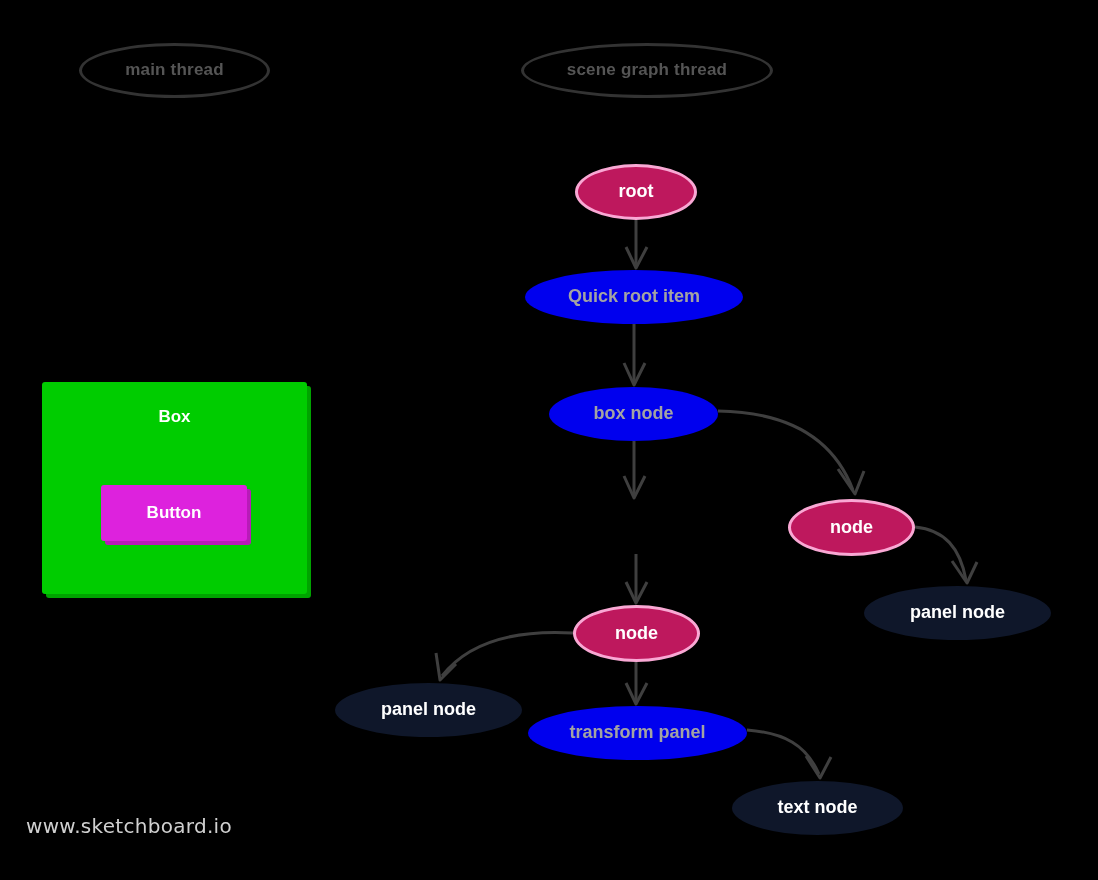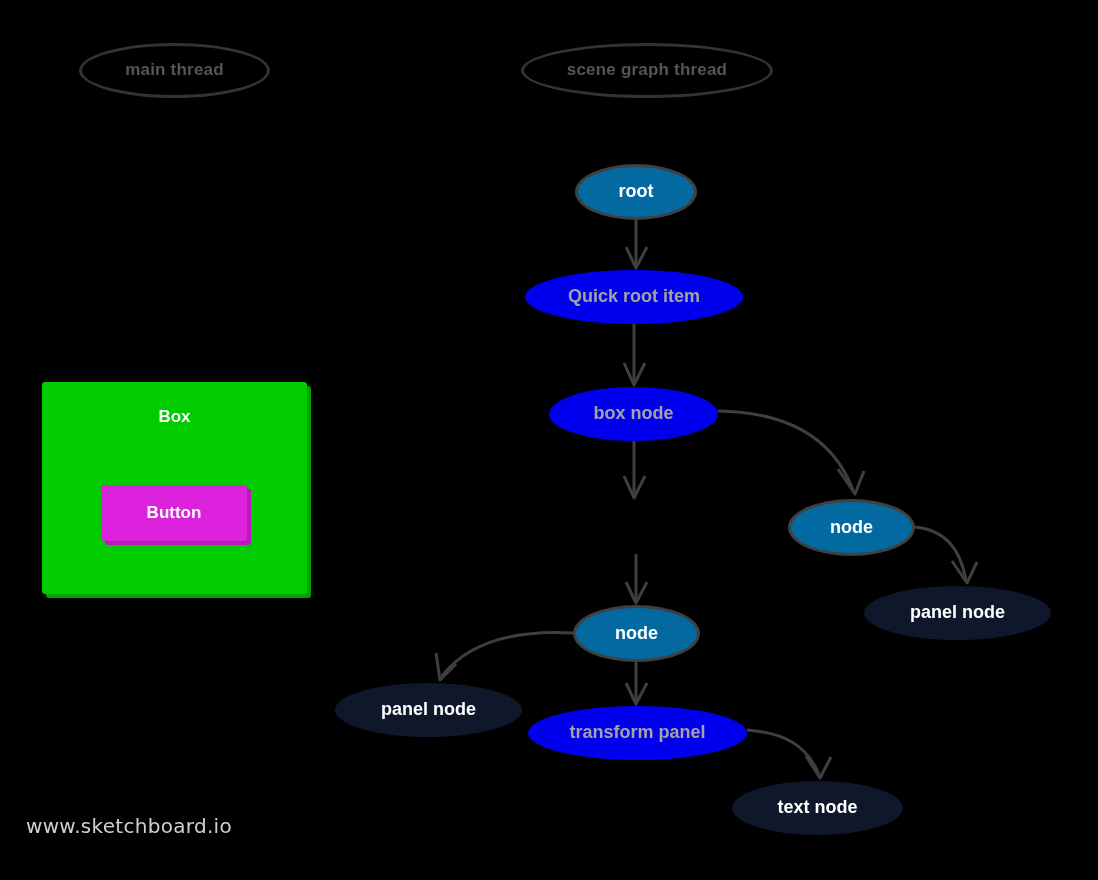--- a/index.html
+++ b/index.html
@@ -40,22 +40,22 @@
   .thread-lane {
     background: transparent;
     border: 3px solid #333333;
     color: #555555;
     font-size: 17px;
     font-weight: bold;
     letter-spacing: 0.2px;
   }
   
   .gray-node {
-    background: #0369a1;
-    border: 3px solid #404040;
+    background: #be185d;
+    border: 3px solid #f9a8d4;
     color: #ffffff;
     font-size: 18px;
     font-weight: bold;
   }
   
   .blue-node {
     background: #0000ee;
     border: none;
     color: #a3a3a3;
     font-size: 18px;

